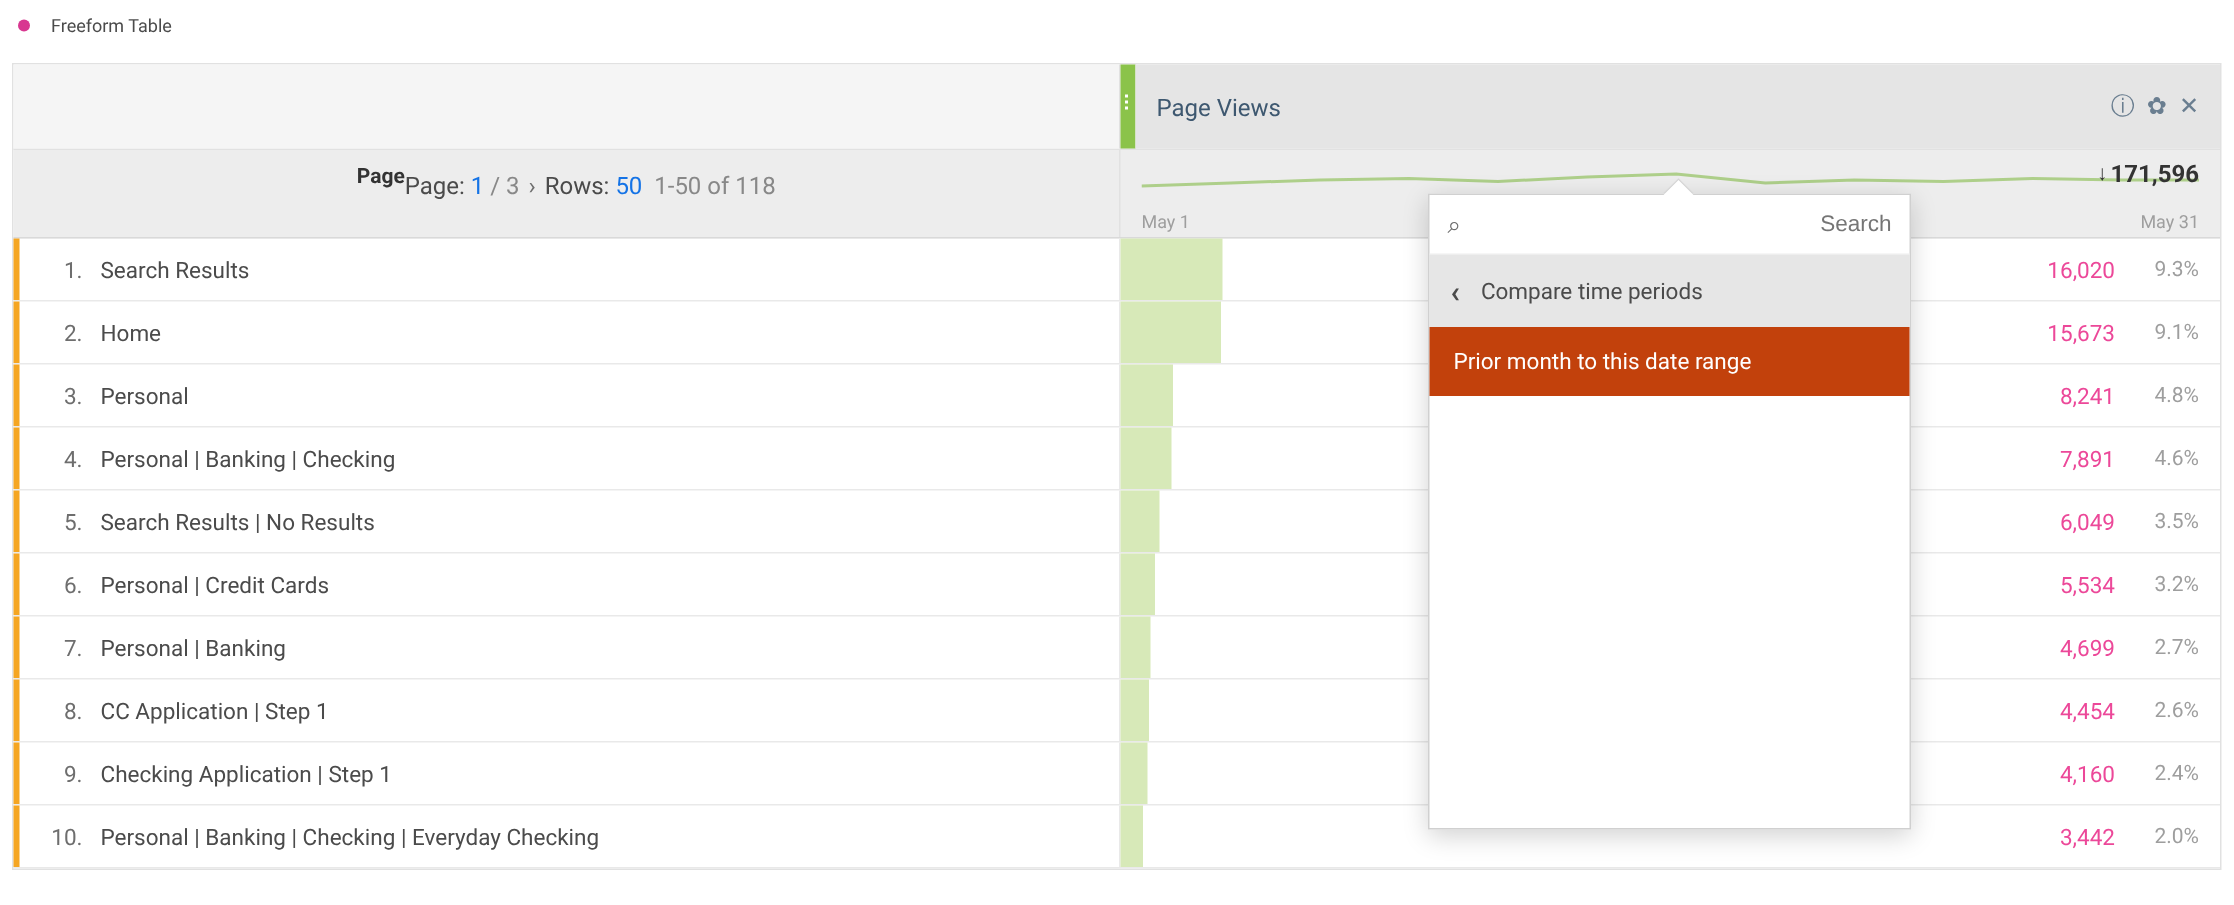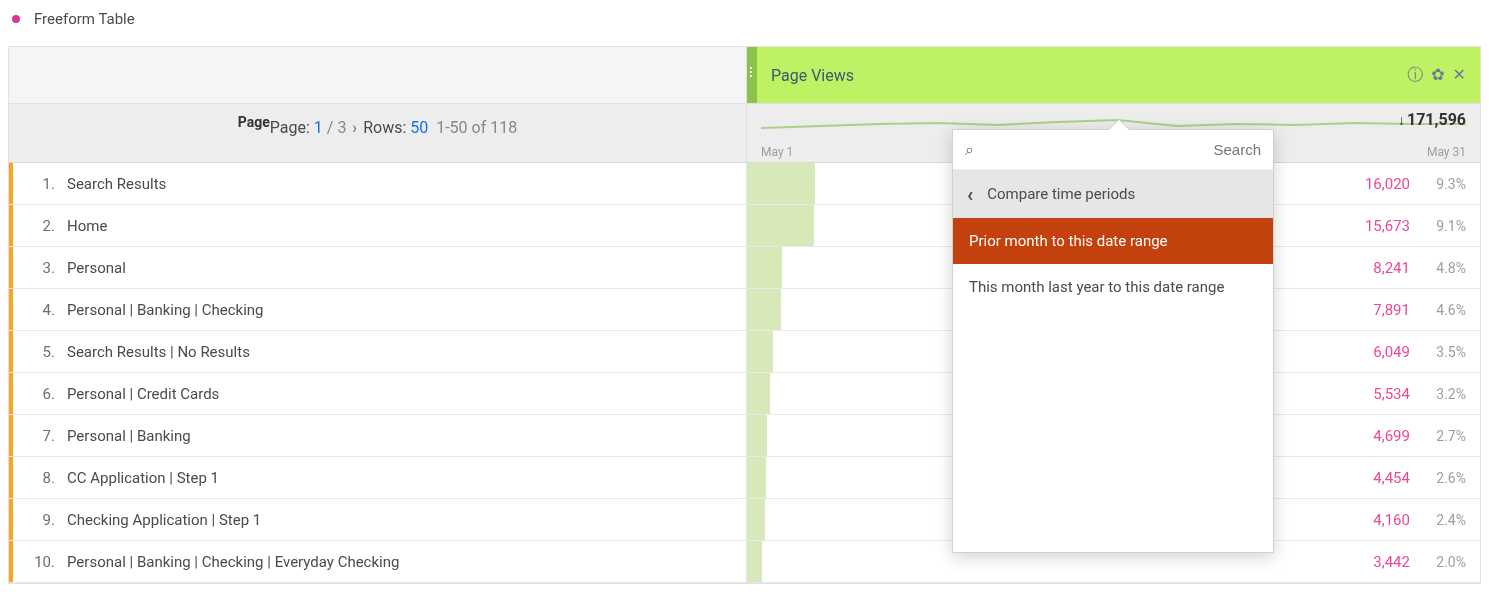--- a/index.html
+++ b/index.html
@@ -8,21 +8,21 @@
     font-size: 14px;
     color: #4b4b4b;
     background: #fff;
     width: 1489px;
   }
   
   .panel-title {
     display: flex;
     align-items: center;
     padding: 10px 16px 18px 12px;
-    font-size: 15px;
+    font-size: 12px;
     color: #4b4b4b;
   }
   .panel-dot {
     width: 8px; height: 8px; border-radius: 50%;
     background: #d83790;
     margin-right: 14px;
   }
 
   
   .table {
@@ -46,21 +46,21 @@
     position: relative;
     display:flex; align-items:center; justify-content:center;
   }
   .hdr1-divider::before{
     content:"";
     position:absolute; left:3px; top:20px;
     width:2px; height:2px; background:#fff; box-shadow:0 4px #fff,0 8px #fff;
   }
   .hdr1-right {
     flex: 1;
-    background: #bef264;
+    background: #e5e5e5;
     display: flex;
     align-items: center;
     justify-content: space-between;
     padding: 0 14px 0 14px;
     color: #3e5870;
     font-size: 16px;
     position: relative;
   }
   .hdr1-icons { display:flex; gap:8px; color:#6a7e90; }
   .hdr1-icons span { cursor:pointer; font-size:16px; }
@@ -361,15 +361,14 @@
   <div class="pop-search">
     <span class="mag">⌕</span>
     <input type="text" placeholder="Search" style="">
   </div>
   <div class="pop-crumb">
     <span style="font-size:20px;font-weight:700;">‹</span>
     <span>Compare time periods</span>
   </div>
   <div id="pop-items">
       <div class="pop-item active">Prior month to this date range</div>
-      <div class="pop-item">This month last year to this date range</div>
     </div>
 </div>
 
 </body></html>

